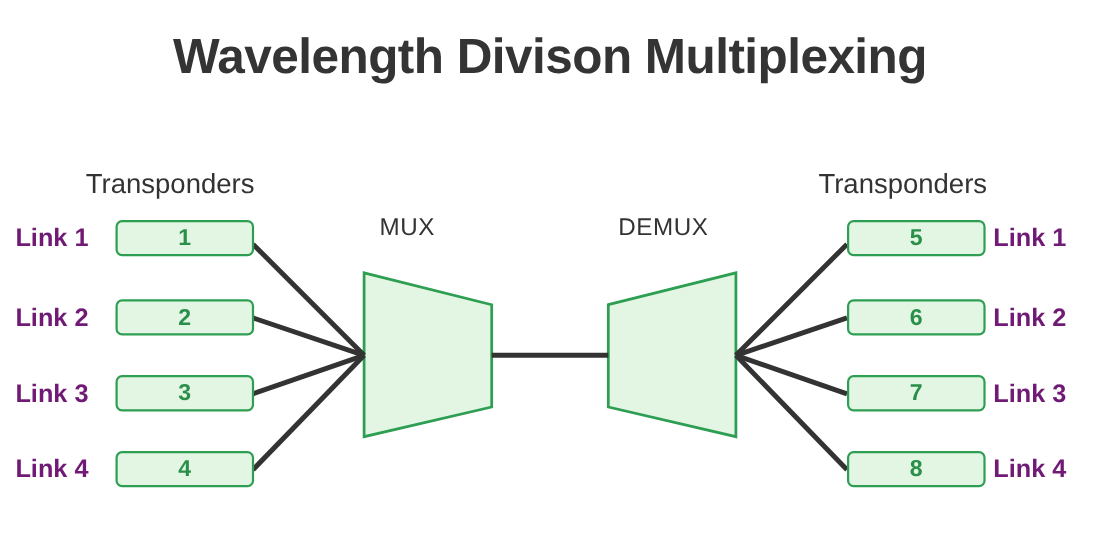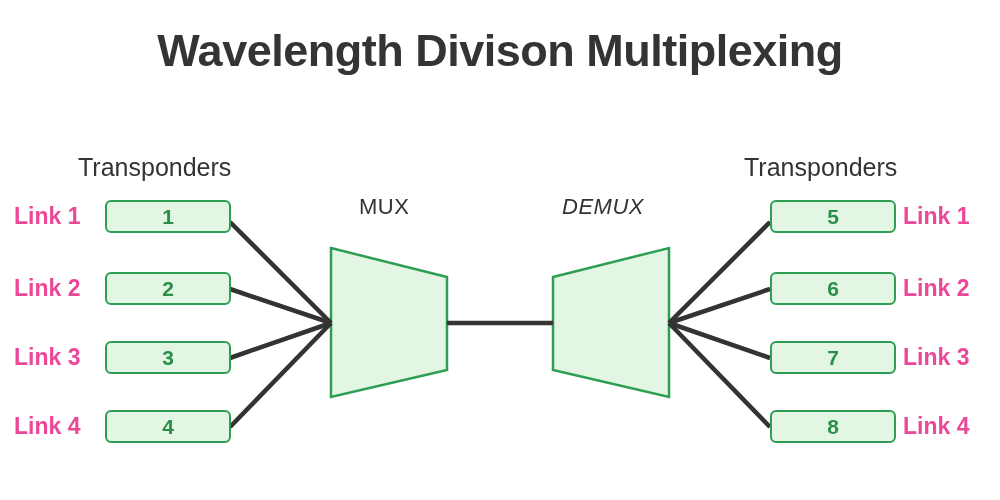--- a/index.html
+++ b/index.html
@@ -50,22 +50,22 @@
 
   .unit-label {
     position: absolute;
     top: 194px;
     font-size: 22px;
     font-weight: 500;
     color: #333333;
     white-space: nowrap;
     letter-spacing: 0.5px;
   }
-  .unit-mux { left: 359px; }
-  .unit-demux { left: 562px; font-style: italic; }
+  .unit-mux { left: 345px; }
+  .unit-demux { left: 562px; }
 
   .tp-box {
     position: absolute;
     width: 126px;
     height: 33px;
     box-sizing: border-box;
     background: #e2f6e3;
     border: 2.5px solid #2e9e52;
     border-radius: 6px;
     display: flex;
@@ -75,21 +75,21 @@
     font-weight: bold;
     color: #2a8f48;
   }
   .link-label {
     position: absolute;
     height: 33px;
     display: flex;
     align-items: center;
     font-size: 23px;
     font-weight: bold;
-    color: #ec4899;
+    color: #701a75;
     white-space: nowrap;
   }
   .link-label-left { left: 14px; }
   .link-label-right { left: 903px; }
 </style>
 </head>
 <body>
 
 <div id="stage">
 

